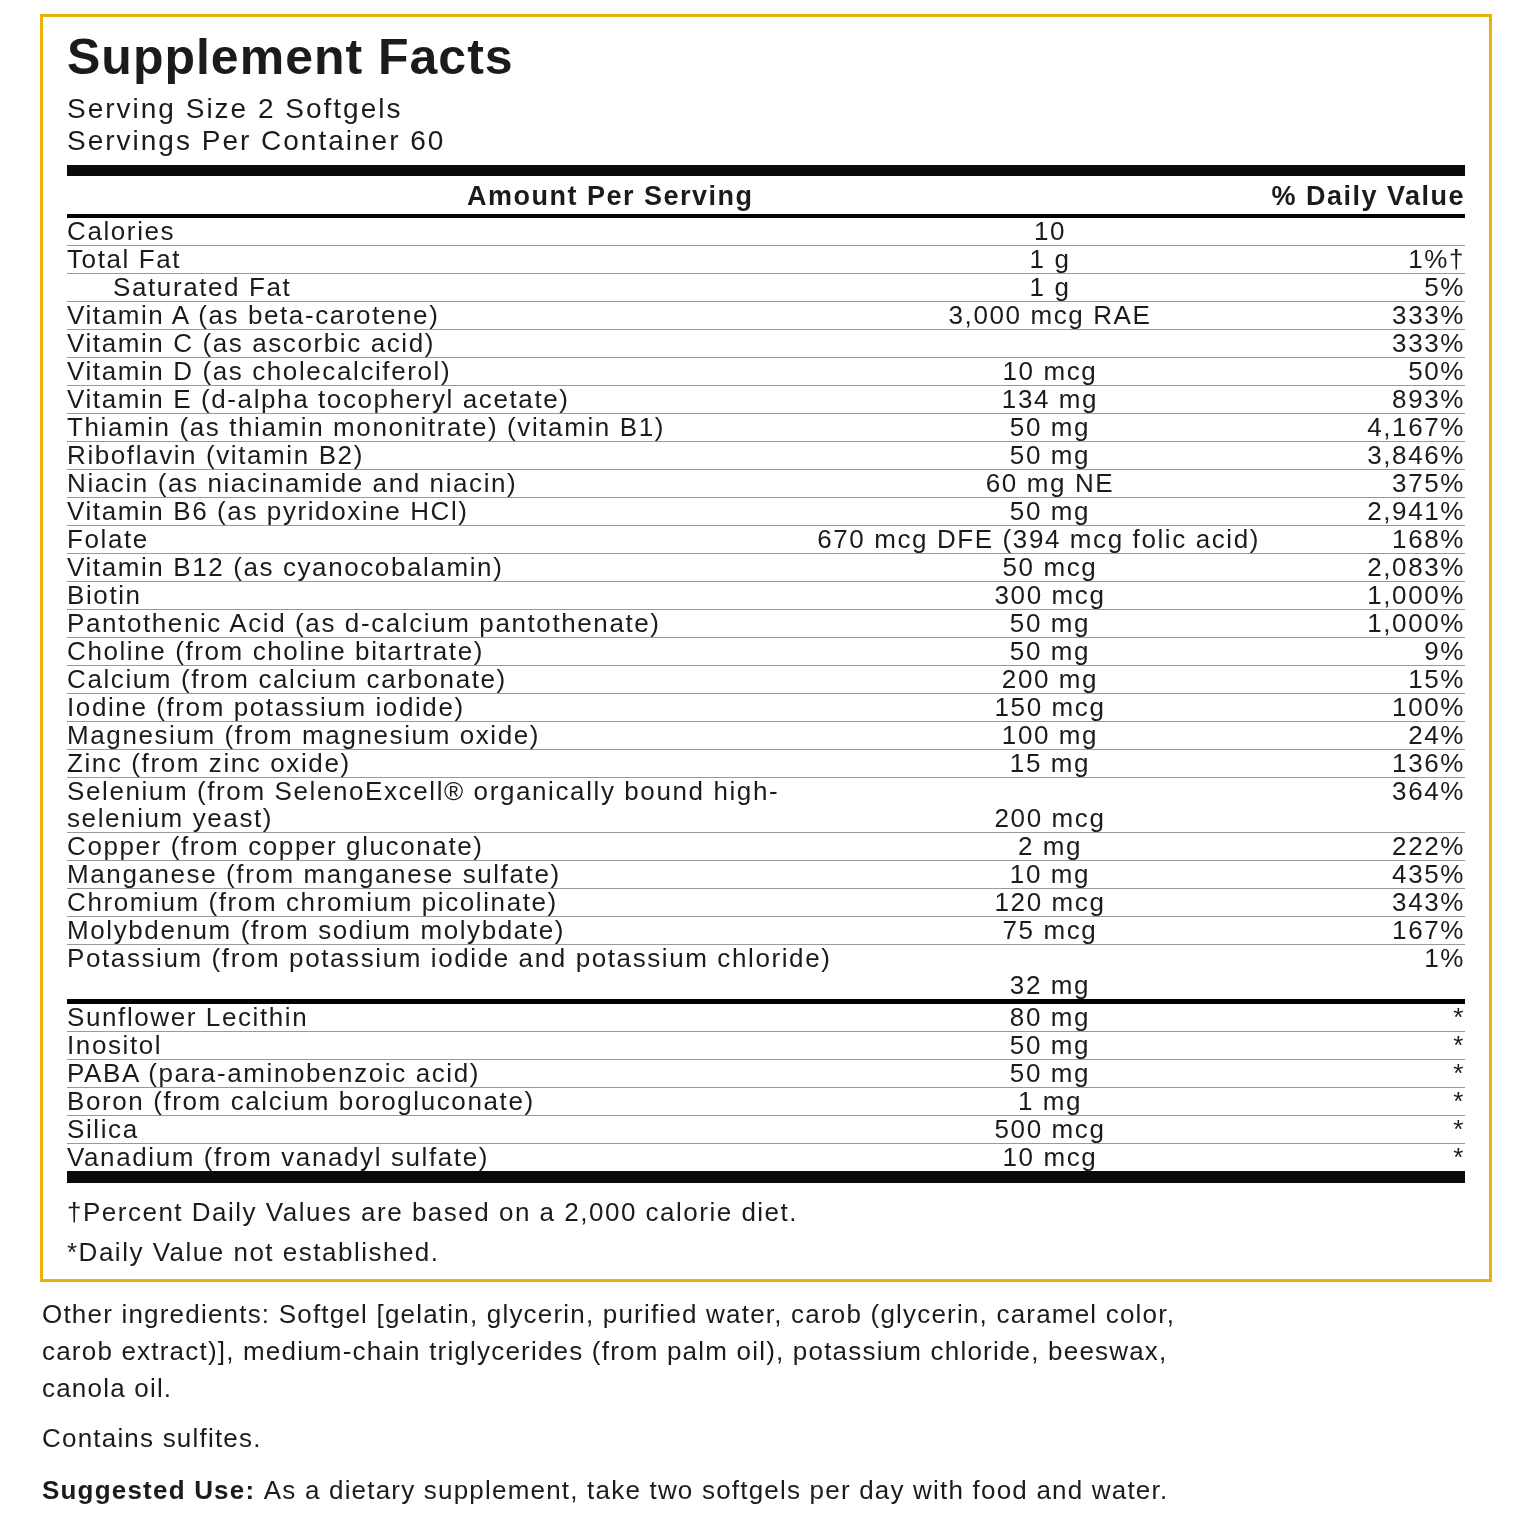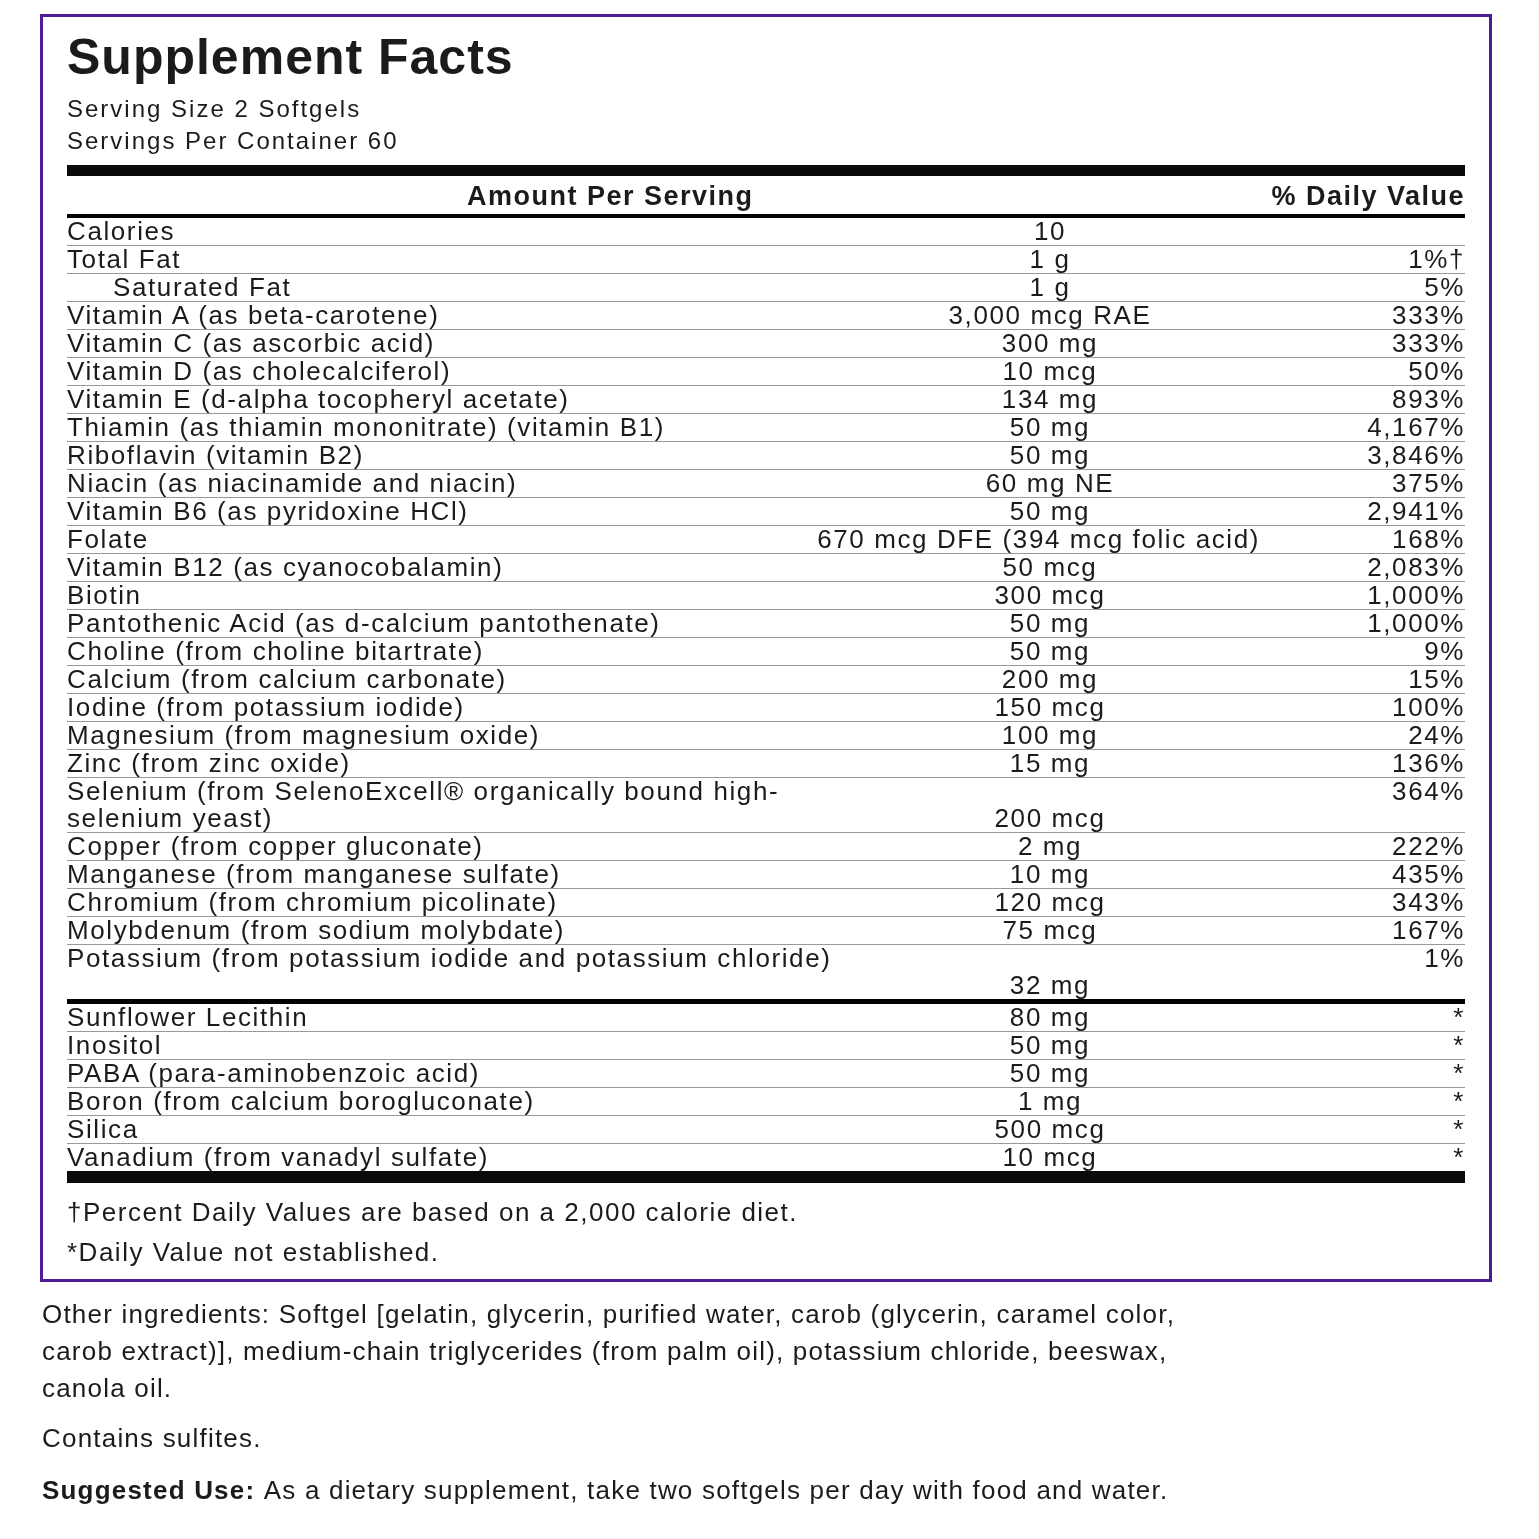--- a/index.html
+++ b/index.html
@@ -3,25 +3,25 @@
 <meta charset="utf-8">
 <style>
   html,body{margin:0;padding:0;}
   body{
     width:1539px;height:1539px;overflow:hidden;background:#ffffff;
     font-family:"Liberation Sans",sans-serif;color:#1b1b1b;
   }
   
   .facts-box{
     margin:14px 0 0 40px;width:1452px;box-sizing:border-box;
-    border:3px solid #4c1d95;background:#fff;padding:0 24px 12px 24px;
+    border:3px solid #eab308;background:#fff;padding:0 24px 12px 24px;
   }
   .title{font-size:50px;font-weight:bold;letter-spacing:1px;line-height:56px;margin-top:12px;}
   .serving-block{margin-top:8px;}
-  .serving-line{font-size:24px;letter-spacing:2px;line-height:32px;}
+  .serving-line{font-size:28px;letter-spacing:2px;line-height:32px;}
   .bar{height:11px;background:#0a0a0a;margin-top:8px;}
   .bar-bottom{height:12px;background:#0a0a0a;}
   .hdr{position:relative;height:38px;border-bottom:4px solid #000;}
   .hdr span{
     position:absolute;bottom:2px;font-weight:bold;font-size:27px;letter-spacing:1.5px;white-space:nowrap;margin-left:28px;
   }
   .hdr .hdr-amt{left:372px;}
   .hdr .hdr-dv{right:0;}
   
   .row{font-size:26px;letter-spacing:1.6px;line-height:27px;border-bottom:1px solid #999;display:flex;}
@@ -89,23 +89,20 @@
       </div>
       <div class="row">
         <span class="nm">Vitamin A (as beta-carotene)</span>
         <span class="amt">
           <span>3,000 mcg RAE</span>
         </span>
         <span class="dv">333%</span>
       </div>
       <div class="row">
         <span class="nm">Vitamin C (as ascorbic acid)</span>
-        <span class="amt">
-          <span>300 mg</span>
-        </span>
         <span class="dv">333%</span>
       </div>
       <div class="row">
         <span class="nm">Vitamin D (as cholecalciferol)</span>
         <span class="amt">
           <span>10 mcg</span>
         </span>
         <span class="dv">50%</span>
       </div>
       <div class="row">

